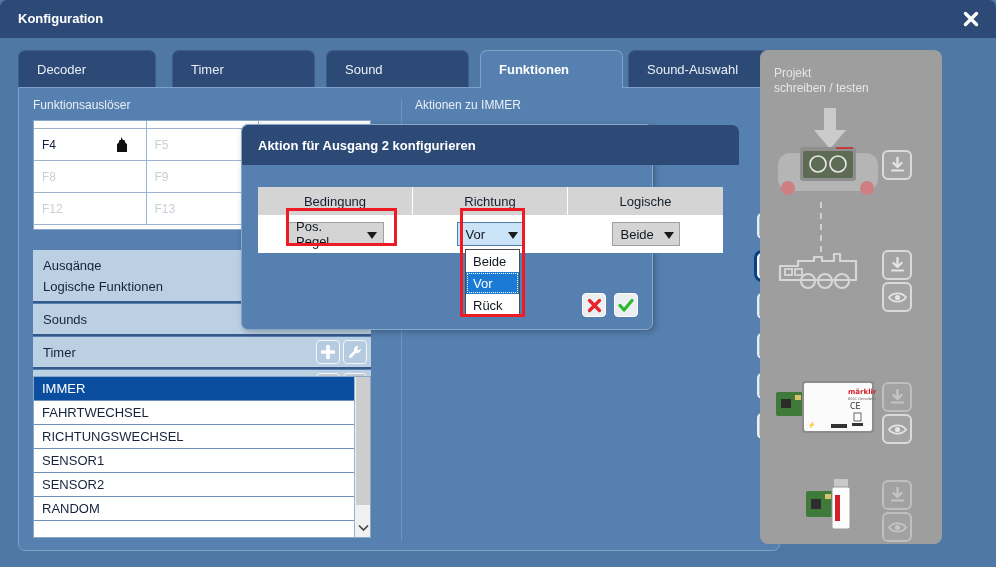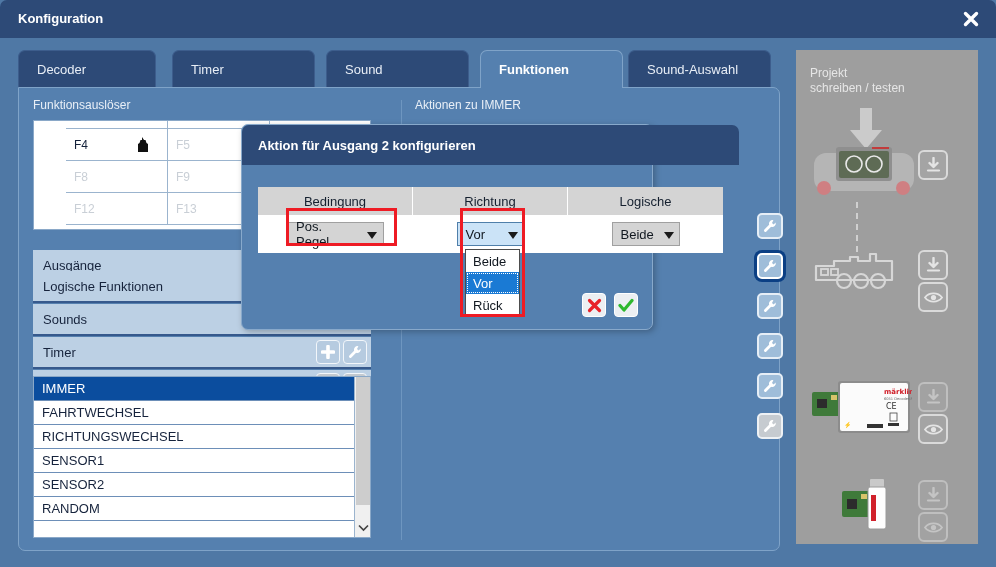--- a/index.html
+++ b/index.html
@@ -77,21 +77,21 @@
   .leftcol {
     position: absolute; left: 14px; top: 32px;
     width: 348px; height: 418px;
   }
   .fngrid {
     position: absolute; left: 0; top: 0; width: 338px; height: 110px;
     overflow: hidden;
     background: #ffffff;
     border: 1px solid #8aa8c8;
   }
-  .fngrid-inner { position: absolute; left: 0; top: -24px; width: 338px; padding-left: 32px; }
+  .fngrid-inner { position: absolute; left: 0; top: -24px; width: 338px; }
   .fnrow { display: flex; height: 32px; }
   .fncell {
     width: 112.5px; height: 32px;
     border-right: 1px solid #9bb4ce; border-bottom: 1px solid #9bb4ce;
     background: #ffffff;
     font-size: 12px; color: #c9cfd6;
     display: flex; align-items: center; padding-left: 8px;
     position: relative;
   }
   .fncell:last-child { border-right: none; }
@@ -234,24 +234,24 @@
   }
   .act-btn {
     width: 24px; height: 24px; border-radius: 4px;
     background: #eceff2; border: 1px solid #ffffff;
     display: flex; align-items: center; justify-content: center;
     cursor: pointer;
   }
 
   
   .sidebar {
-    position: absolute; left: 796px; top: 50px;
+    position: absolute; left: 760px; top: 50px;
     width: 182px; height: 494px;
     background: #9e9e9e;
-    border-radius: 0;
+    border-radius: 8px;
   }
   .sb-title {
     position: absolute; left: 14px; top: 16px;
     font-size: 12px; color: #e6e6e6; line-height: 15px;
     white-space: pre-line;
   }
   .sb-btn {
     position: absolute; width: 30px; height: 30px;
     border-radius: 6px;
     border: 2px solid #dadada;

